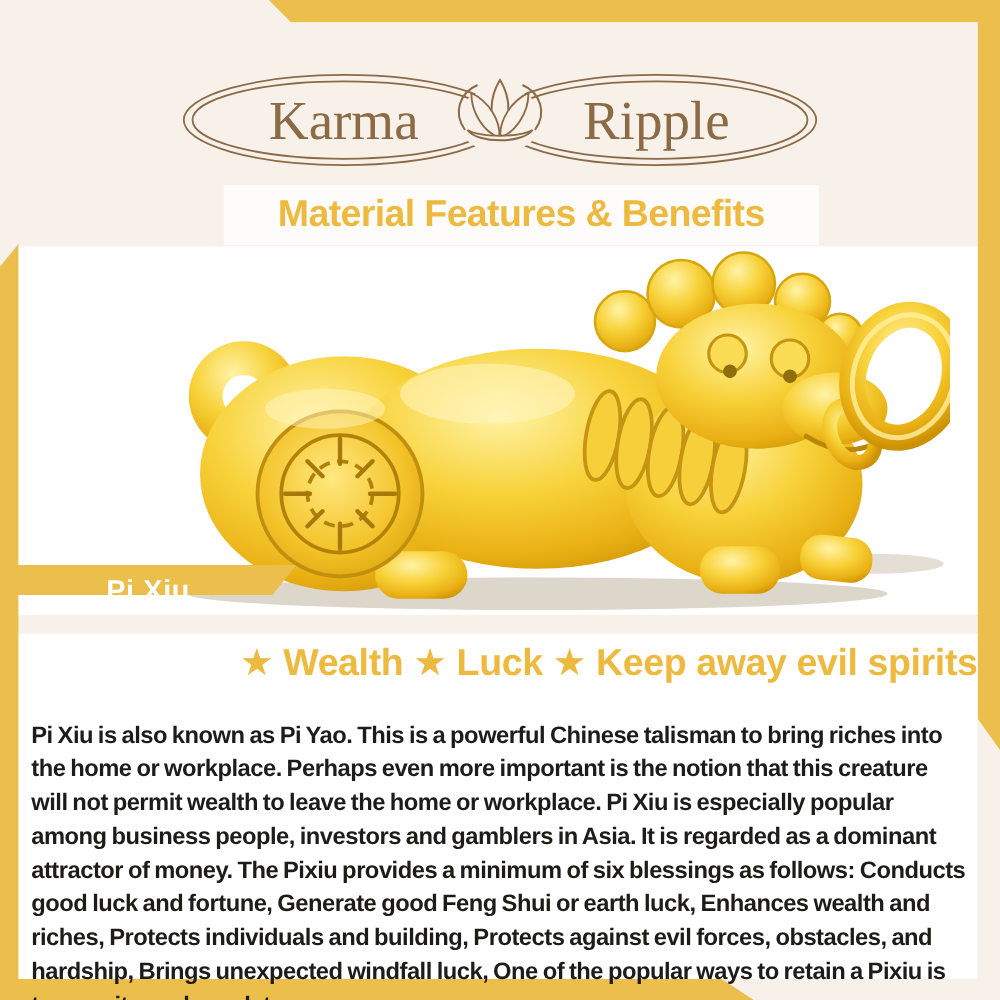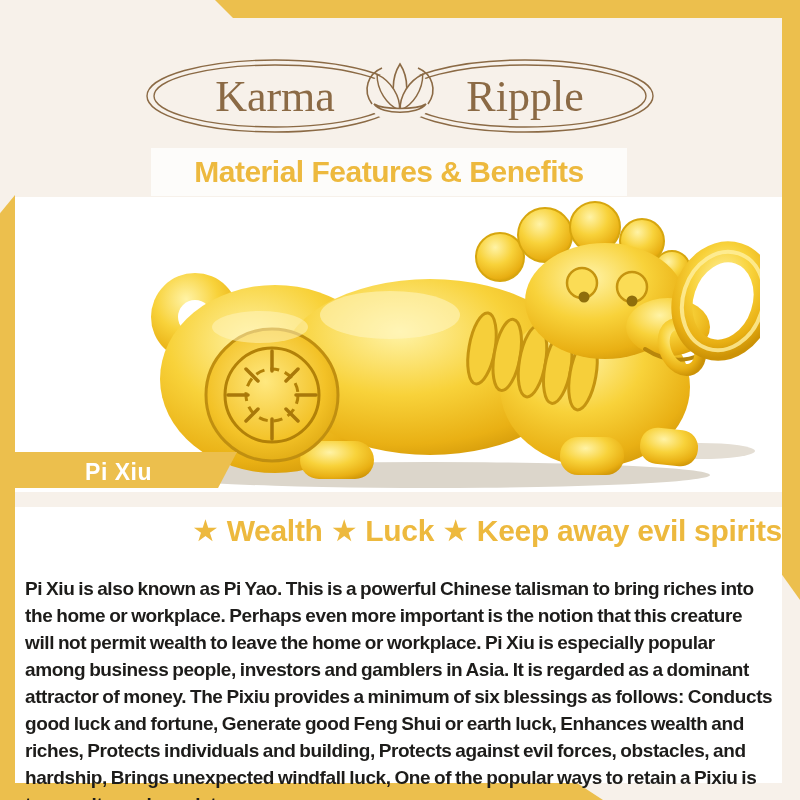--- a/index.html
+++ b/index.html
@@ -25,32 +25,32 @@
     clip-path:polygon(100% 0,100% 100%,0 100%,0 3%);}
   .ribbon-bottom{left:0;top:783px;width:603px;height:17px;
     clip-path:polygon(0 0,577px 0,100% 100%,0 100%);}
 
   
   .logo{position:absolute;left:140px;top:52px;width:520px;height:88px;}
   .logo svg{display:block;width:100%;height:100%;}
   .logo text{font-family:"Liberation Serif",serif;font-size:44px;fill:var(--brown-logo);}
 
   
-  .title-band{position:absolute;left:151px;top:148px;width:476px;height:48px;
+  .title-band{position:absolute;left:179px;top:148px;width:476px;height:48px;
     background:var(--panel-white);text-align:center;}
   .title-band .title{line-height:48px;font-size:30px;font-weight:700;
     letter-spacing:-.5px;color:var(--gold-text);}
 
   
   .photo-panel{position:absolute;left:15px;top:197px;width:767px;height:295px;
     background:#ffffff;overflow:hidden;}
   .photo-panel svg{position:absolute;left:45px;top:2px;}
 
   
-  .label-ribbon{position:absolute;left:0;top:452px;width:237px;height:36px;
+  .label-ribbon{position:absolute;left:0;top:452px;width:237px;height:24px;
     background:var(--gold-ribbon);clip-path:polygon(0 0,100% 0,92% 100%,0 100%);
     text-align:center;}
   .label-ribbon .label{line-height:40px;font-size:23px;font-weight:700;
     color:#ffffff;letter-spacing:.5px;}
 
   
   .content-panel{position:absolute;left:15px;top:507px;width:767px;height:276px;
     background:#ffffff;}
   .headline{position:absolute;left:0;top:6px;width:100%;text-align:right;
     font-family:"Liberation Sans","DejaVu Sans",sans-serif;

